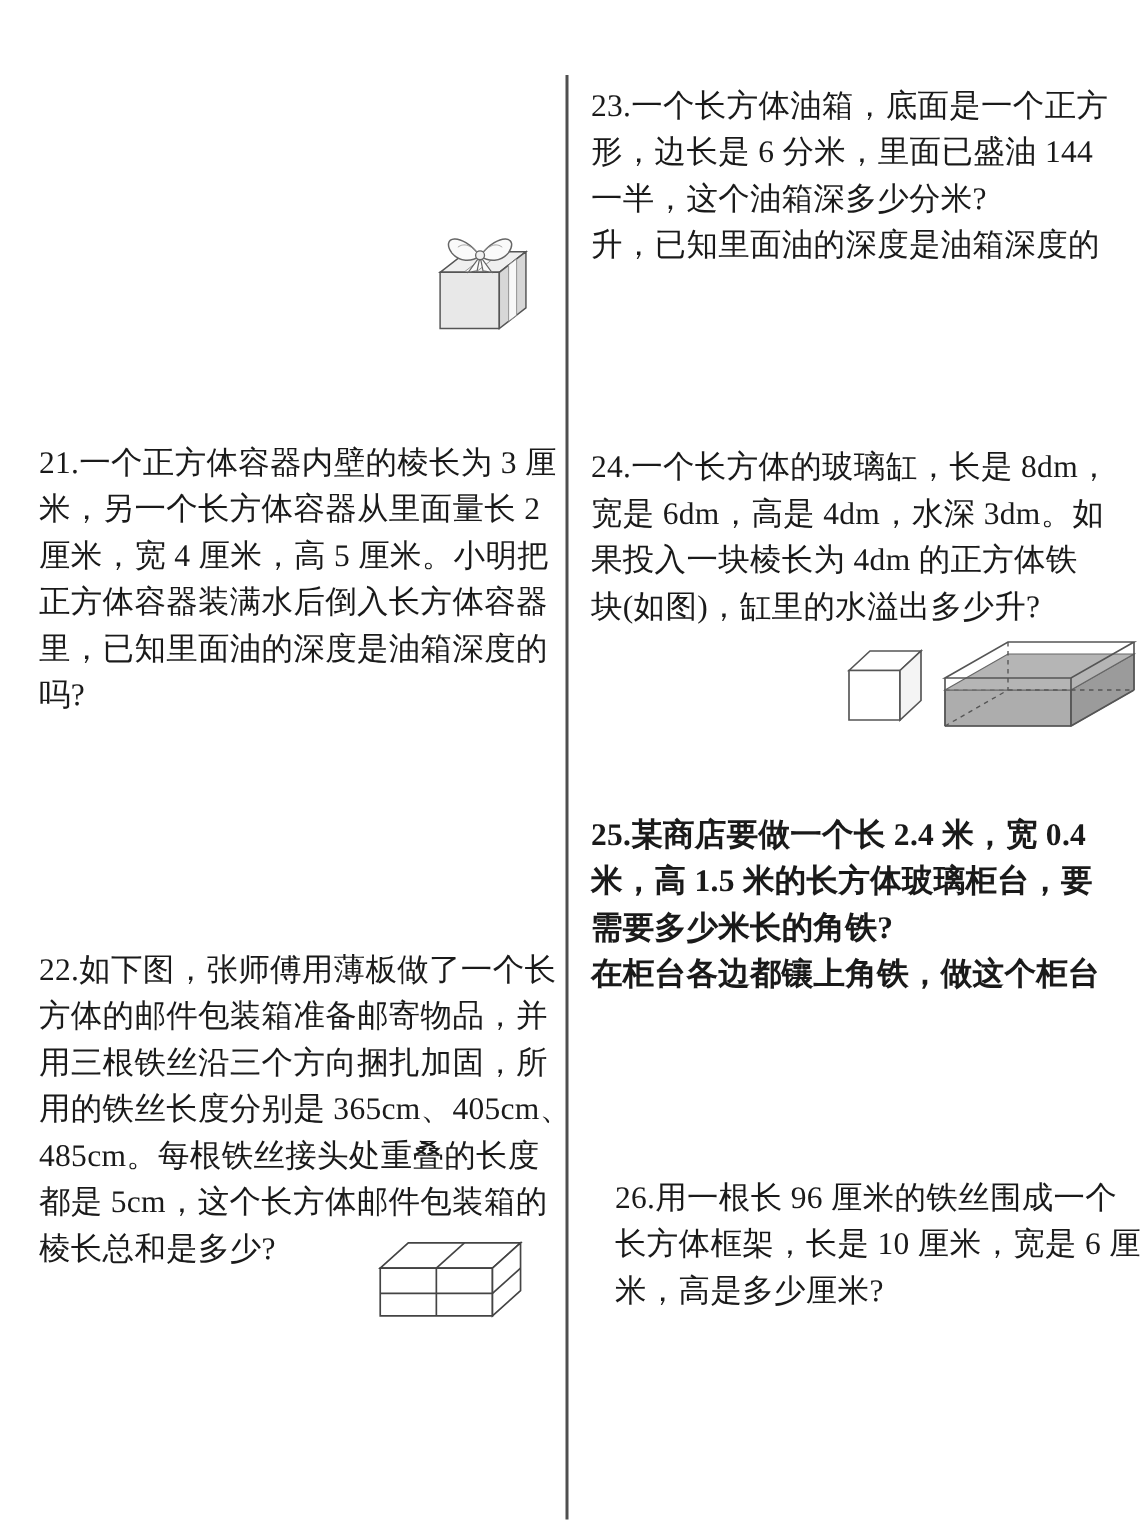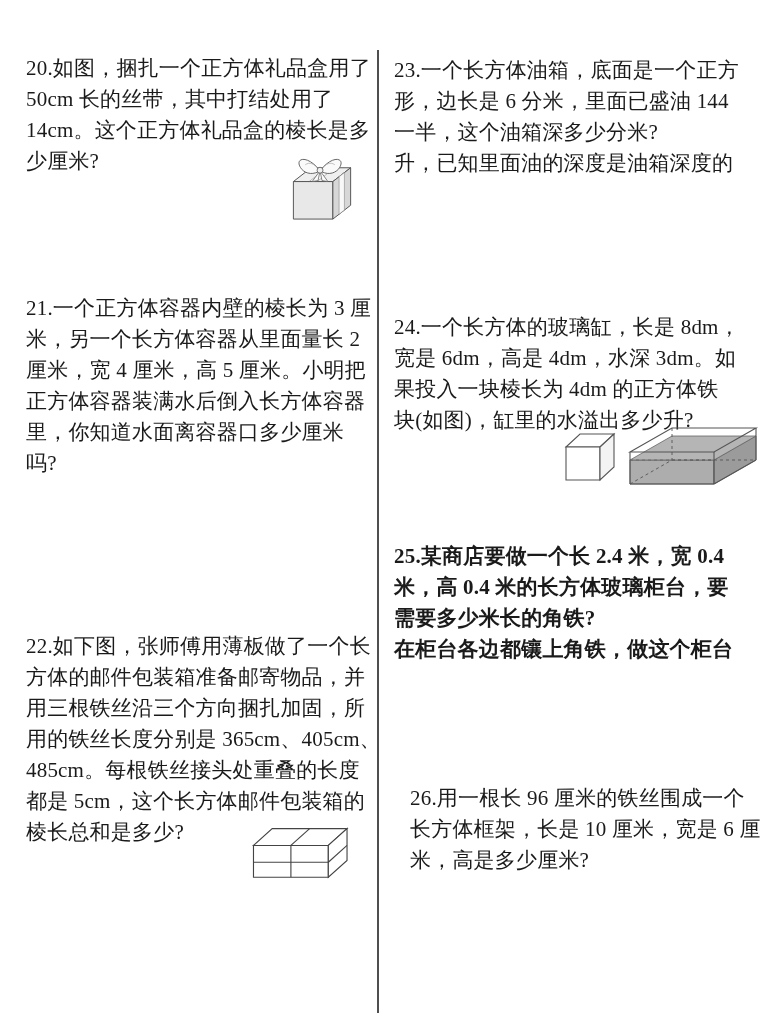--- a/index.html
+++ b/index.html
@@ -32,26 +32,20 @@
   .illus{position:absolute;}
   svg{display:block;}
 </style>
 </head>
 <body>
 
 <div class="page">
 
   <div class="divider"></div>
 
-  <div class="problem" style="left:26px; top:53px; width:348px;">
-      <div class="line">20.如图，捆扎一个正方体礼品盒用了</div>
-      <div class="line">50cm 长的丝带，其中打结处用了</div>
-      <div class="line">14cm。这个正方体礼品盒的棱长是多</div>
-      <div class="line">少厘米?</div>
-    </div>
 
   <div class="illus" style="left:287px; top:150px;">
     <svg width="72" height="74" viewBox="0 0 72 75">
 
       <polygon points="6,32 24,18 64,18 46,32" fill="#efefef" stroke="#555" stroke-width="1"></polygon>
 
       <polygon points="22,32 30,32 48,18 40,18" fill="#fbfbfb" stroke="#888" stroke-width="0.6"></polygon>
 
       <polygon points="6,32 46,32 46,70 6,70" fill="#e8e8e8" stroke="#555" stroke-width="1"></polygon>
 
@@ -69,21 +63,21 @@
 
       <circle cx="33" cy="20.5" r="3" fill="#f0f0f0" stroke="#666" stroke-width="0.9"></circle>
     </svg>
   </div>
 
   <div class="problem" style="left:26px; top:293px; width:348px;">
       <div class="line">21.一个正方体容器内壁的棱长为 3 厘</div>
       <div class="line">米，另一个长方体容器从里面量长 2</div>
       <div class="line">厘米，宽 4 厘米，高 5 厘米。小明把</div>
       <div class="line">正方体容器装满水后倒入长方体容器</div>
-      <div class="line">里，你知道水面离容器口多少厘米</div>
+      <div class="line">里，已知里面油的深度是油箱深度的</div>
       <div class="line">吗?</div>
     </div>
 
   <div class="problem" style="left:26px; top:631px; width:348px;">
       <div class="line">22.如下图，张师傅用薄板做了一个长</div>
       <div class="line">方体的邮件包装箱准备邮寄物品，并</div>
       <div class="line">用三根铁丝沿三个方向捆扎加固，所</div>
       <div class="line">用的铁丝长度分别是 365cm、405cm、</div>
       <div class="line">485cm。每根铁丝接头处重叠的长度</div>
       <div class="line">都是 5cm，这个长方体邮件包装箱的</div>
@@ -106,21 +100,21 @@
     </svg>
   </div>
 
   <div class="problem" style="left:394px; top:55px; width:364px;">
       <div class="line">23.一个长方体油箱，底面是一个正方</div>
       <div class="line">形，边长是 6 分米，里面已盛油 144</div>
       <div class="line">一半，这个油箱深多少分米?</div>
       <div class="line">升，已知里面油的深度是油箱深度的</div>
     </div>
 
-  <div class="problem" style="left:394px; top:312px; width:364px;">
+  <div class="problem" style="left:394px; top:296px; width:364px;">
       <div class="line">24.一个长方体的玻璃缸，长是 8dm，</div>
       <div class="line">宽是 6dm，高是 4dm，水深 3dm。如</div>
       <div class="line">果投入一块棱长为 4dm 的正方体铁</div>
       <div class="line">块(如图)，缸里的水溢出多少升?</div>
     </div>
 
   <div class="illus" style="left:562px; top:430px;">
     <svg width="58" height="54" viewBox="0 0 58 54">
       <polygon points="4,17 18,4 52,4 38,17" fill="#ffffff" stroke="#555" stroke-width="1.1"></polygon>
       <polygon points="4,17 38,17 38,50 4,50" fill="#ffffff" stroke="#555" stroke-width="1.1"></polygon>
@@ -145,21 +139,21 @@
 
       <line x1="46" y1="16" x2="46" y2="48" stroke="#555" stroke-width="0.9" stroke-dasharray="3,3"></line>
       <line x1="4" y1="72" x2="46" y2="48" stroke="#555" stroke-width="0.9" stroke-dasharray="3,3"></line>
       <line x1="46" y1="48" x2="130" y2="48" stroke="#555" stroke-width="0.9" stroke-dasharray="3,3"></line>
       <line x1="4" y1="48" x2="88" y2="48" stroke="#666" stroke-width="0.8" stroke-dasharray="3,3"></line>
     </svg>
   </div>
 
   <div class="problem" style="left:394px; top:541px; width:364px;font-weight:bold;">
       <div class="line">25.某商店要做一个长 2.4 米，宽 0.4</div>
-      <div class="line">米，高 0.4 米的长方体玻璃柜台，要</div>
+      <div class="line">米，高 1.5 米的长方体玻璃柜台，要</div>
       <div class="line">需要多少米长的角铁?</div>
       <div class="line">在柜台各边都镶上角铁，做这个柜台</div>
     </div>
 
   <div class="problem" style="left:410px; top:783px; width:364px;">
       <div class="line">26.用一根长 96 厘米的铁丝围成一个</div>
       <div class="line">长方体框架，长是 10 厘米，宽是 6 厘</div>
       <div class="line">米，高是多少厘米?</div>
     </div>
 

